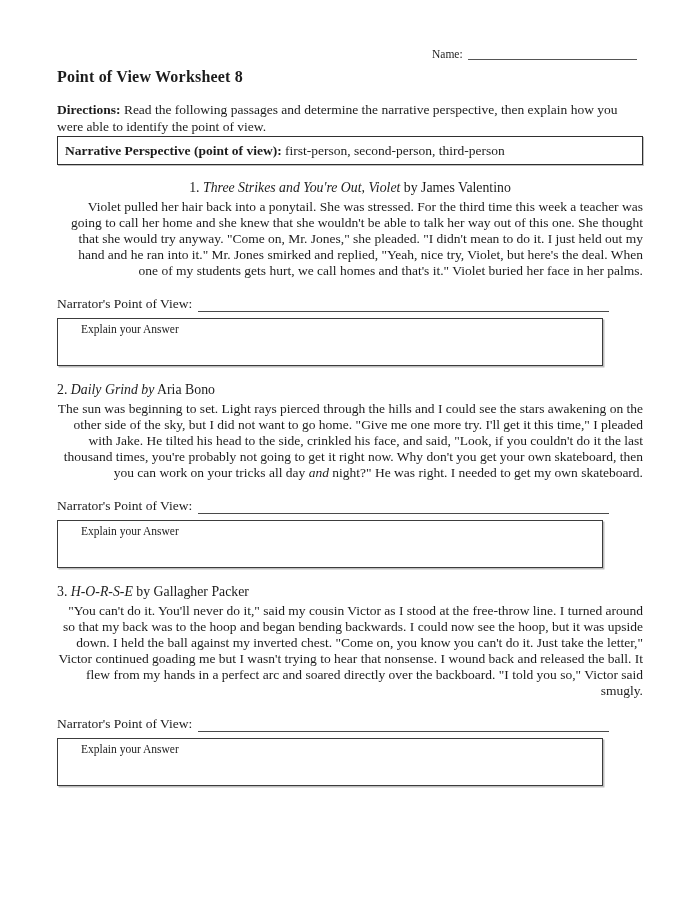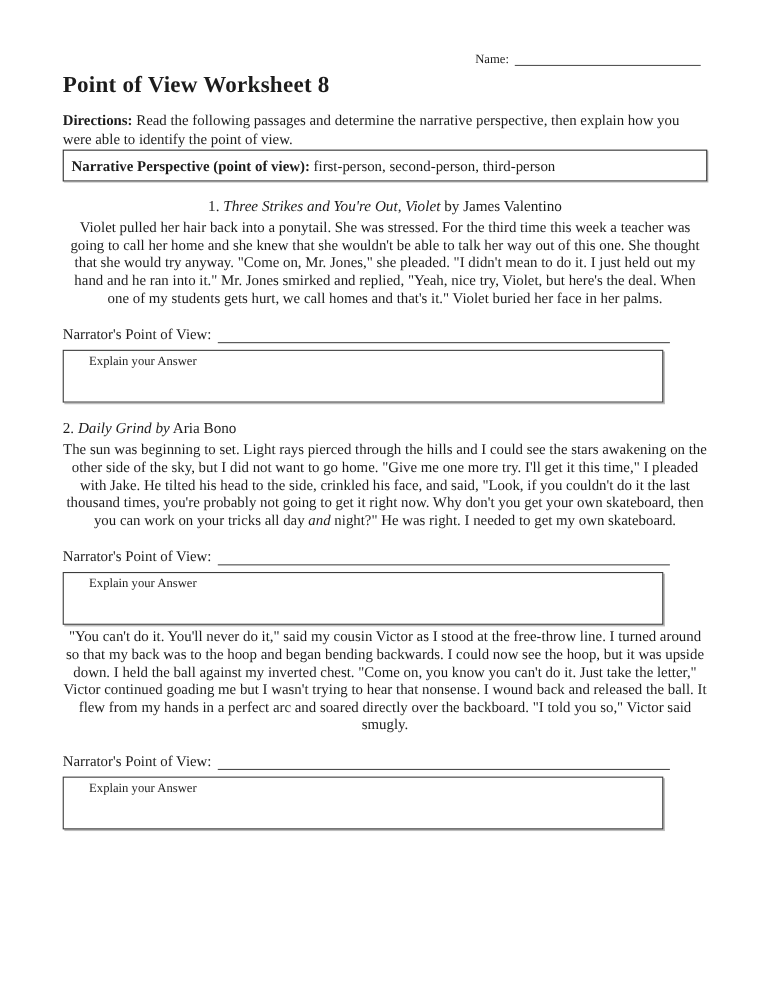--- a/index.html
+++ b/index.html
@@ -24,21 +24,21 @@
     font-size: 11.5px; height: 15px;
   }
   .name-row .blank {
     flex: 1; margin-left: 5px;
     border-bottom: 1px solid #555;
     height: 13px;
   }
   
   .title {
     margin-top: 6px;
-    font-size: 21px; font-weight: bold;
+    font-size: 16px; font-weight: bold;
     line-height: 22px;
     letter-spacing: 0.2px;
   }
   
   .directions {
     margin-top: 13px;
     font-size: 13.5px; line-height: 17px;
   }
   .directions b { font-weight: bold; }
   
@@ -53,21 +53,21 @@
   
   .passage-heading {
     margin-top: 15px;
     font-size: 13.8px; line-height: 17px;
   }
   .passage-heading.first { margin-top: 14px; text-align: center; }
   .passage-heading em { font-style: italic; }
   .passage-body {
     margin-top: 3px;
     font-size: 13.5px; line-height: 16px;
-    text-align: center;
+    text-align: right;
   }
   .passage-body em { font-style: italic; }
   .narrator-row {
     display: flex; align-items: flex-end;
     margin-top: 15px; margin-right: 34px;
     font-size: 13.5px; height: 18px;
   }
   .narrator-row .blank {
     flex: 1; margin-left: 6px;
     border-bottom: 1px solid #4a4a4a;
@@ -125,20 +125,25 @@
   </div>
   <div class="passage-body"><span>The sun was beginning to set. Light rays pierced through the hills and I could see the stars awakening on the other side of the sky, but I did not want to go home. "Give me one more try. I'll get it this time," I pleaded with Jake. He tilted his head to the side, crinkled his face, and said, "Look, if you couldn't do it the last thousand times, you're probably not going to get it right now. Why don't you get your own skateboard, then you can work on your tricks all day </span><em>and</em><span> night?" He was right. I needed to get my own skateboard.</span></div>
   <div class="narrator-row">
     <span>Narrator's Point of View:</span>
     <span class="blank"></span>
   </div>
   <div class="explain-box">
     <span>Explain your Answer</span>
   </div>
 
+  <div class="passage-heading">
+    <span>3.</span>
+    <em>H-O-R-S-E</em>
+    <span>by Gallagher Packer</span>
+  </div>
   <div class="passage-body"><span>"You can't do it. You'll never do it," said my cousin Victor as I stood at the free-throw line. I turned around so that my back was to the hoop and began bending backwards. I could now see the hoop, but it was upside down. I held the ball against my inverted chest. "Come on, you know you can't do it. Just take the letter," Victor continued goading me but I wasn't trying to hear that nonsense. I wound back and released the ball. It flew from my hands in a perfect arc and soared directly over the backboard. "I told you so," Victor said smugly.</span><em></em><span></span></div>
   <div class="narrator-row">
     <span>Narrator's Point of View:</span>
     <span class="blank"></span>
   </div>
   <div class="explain-box">
     <span>Explain your Answer</span>
   </div>
 
 </div>

